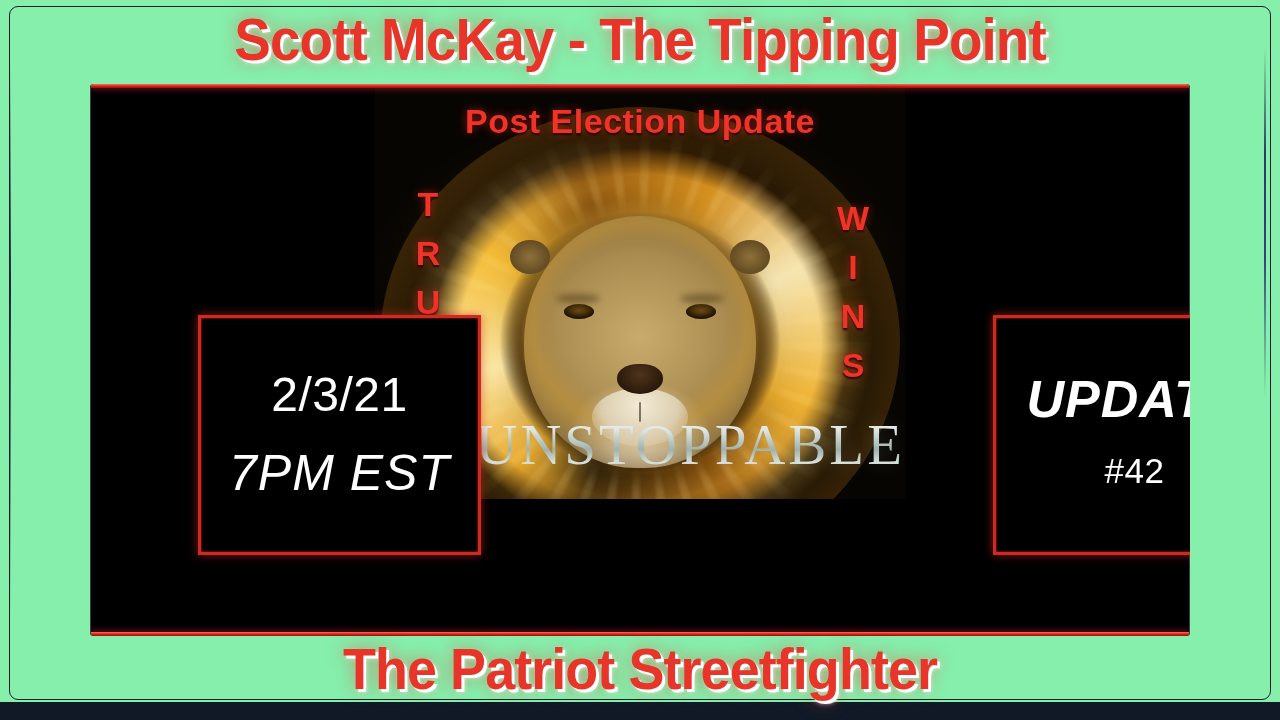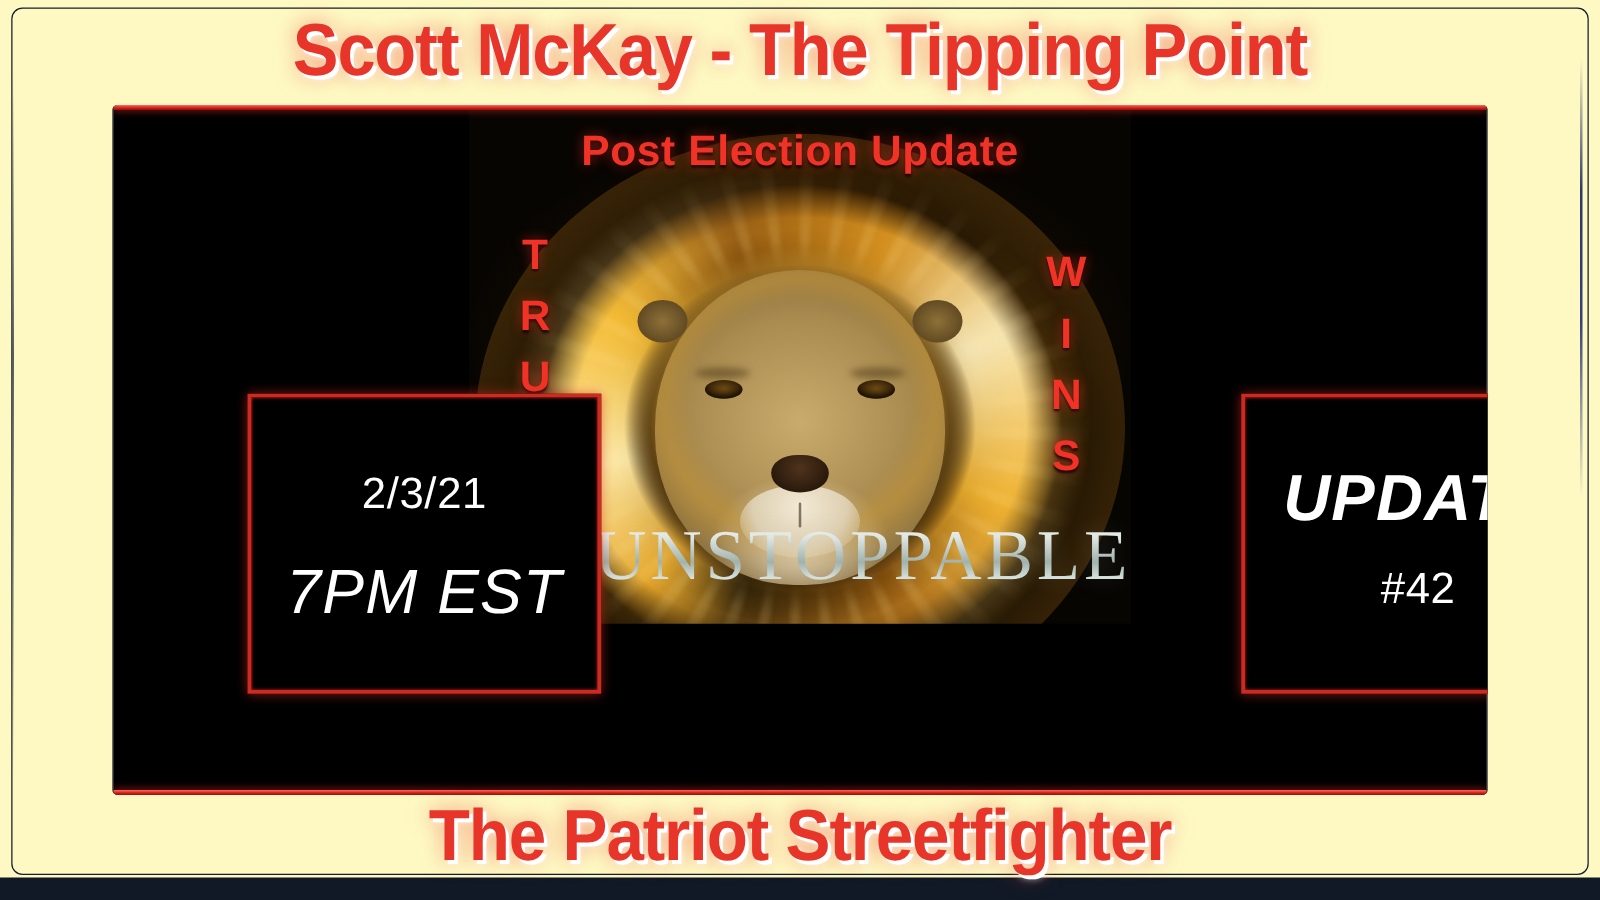--- a/index.html
+++ b/index.html
@@ -8,21 +8,21 @@
     width:1280px; height:720px;
     background:#05060b;
     font-family:"Liberation Sans", sans-serif;
     overflow:hidden;
   }
 
   
   .stage{
     position:relative;
     width:1280px; height:720px;
-    background:#fef9c3;
+    background:#86efac;
     overflow:hidden;
   }
 
   
   .edge-frame{
     position:absolute;
     left:9px; top:6px; right:9px; bottom:20px;
     border:1px solid #141c2e;
     border-radius:9px;
     pointer-events:none;
@@ -270,21 +270,21 @@
     border:3px solid #cf2a22;
     box-shadow:0 0 9px rgba(215,45,35,.6), 0 0 3px rgba(215,45,35,.9) inset;
     z-index:20;
     display:flex; flex-direction:column;
     align-items:center; justify-content:center;
     color:#ffffff;
   }
   .infobox.left { left:108px; top:231px; width:283px; height:240px; }
   .infobox.right{ left:903px; top:231px; width:283px; height:240px; }
 
-  .line-a{ font-size:35px; line-height:70px; font-weight:normal; letter-spacing:.5px; }
+  .line-a{ font-size:48px; line-height:70px; font-weight:normal; letter-spacing:.5px; }
   .line-b{ font-size:50px; line-height:74px; font-weight:normal; font-style:italic; letter-spacing:1px; }
   .line-c{ font-size:52px; line-height:72px; font-weight:bold; font-style:italic; letter-spacing:1px; }
   .line-d{ font-size:35px; line-height:72px; font-weight:normal; letter-spacing:.5px; }
   .gap-left{ height:6px; }
 </style>
 </head>
 <body>
 
 <div class="stage">
 

